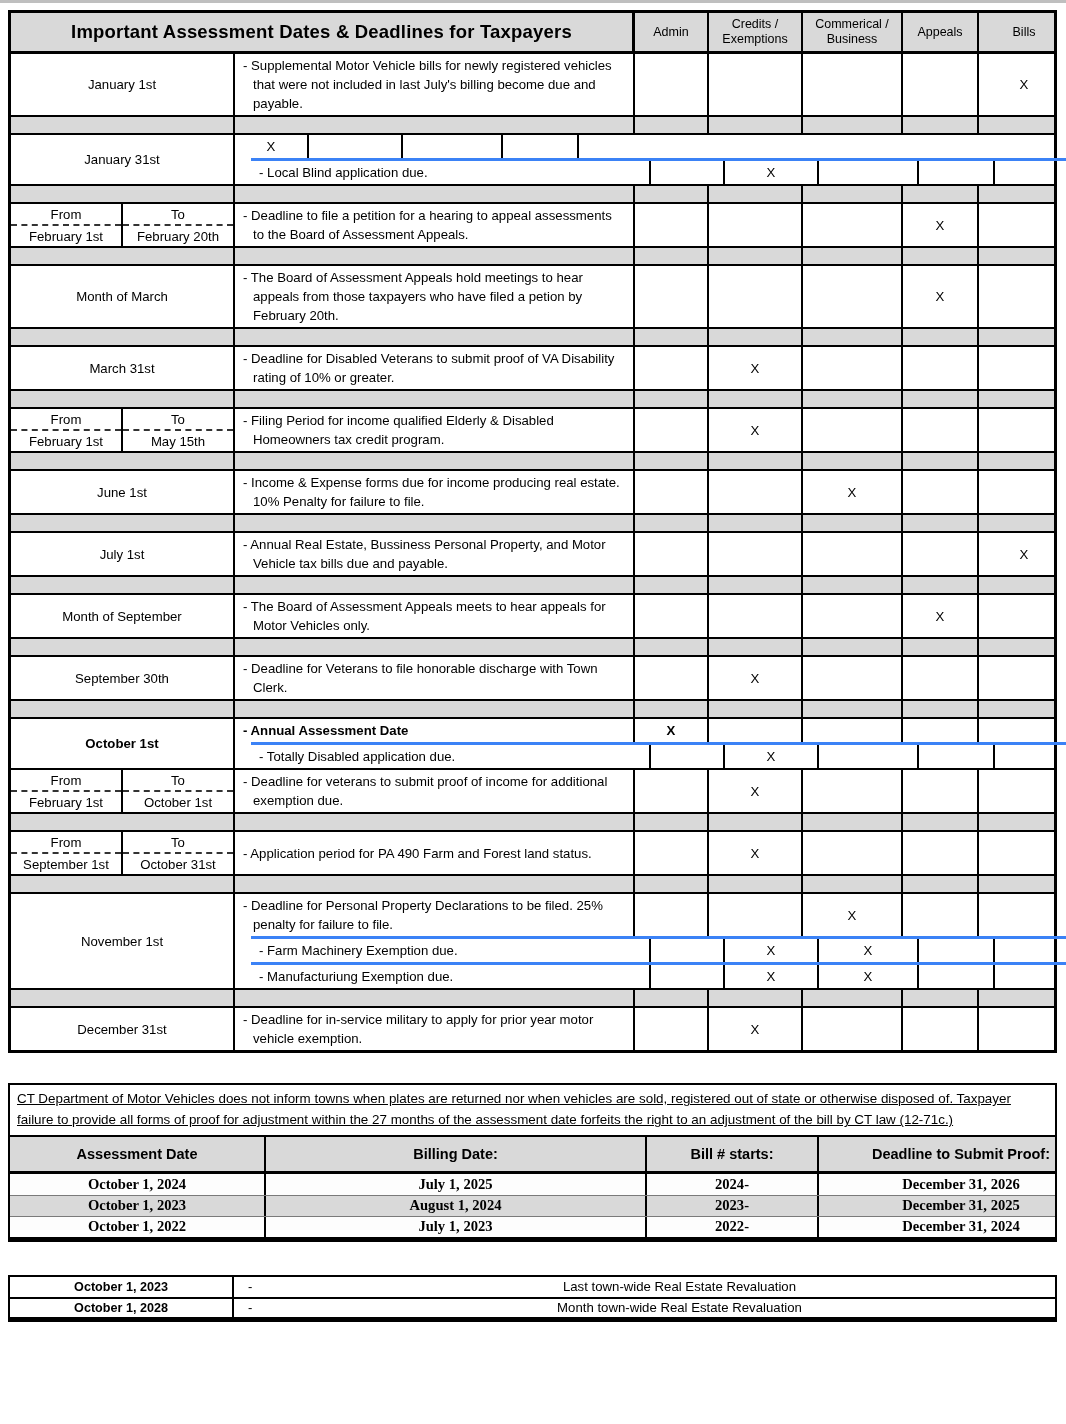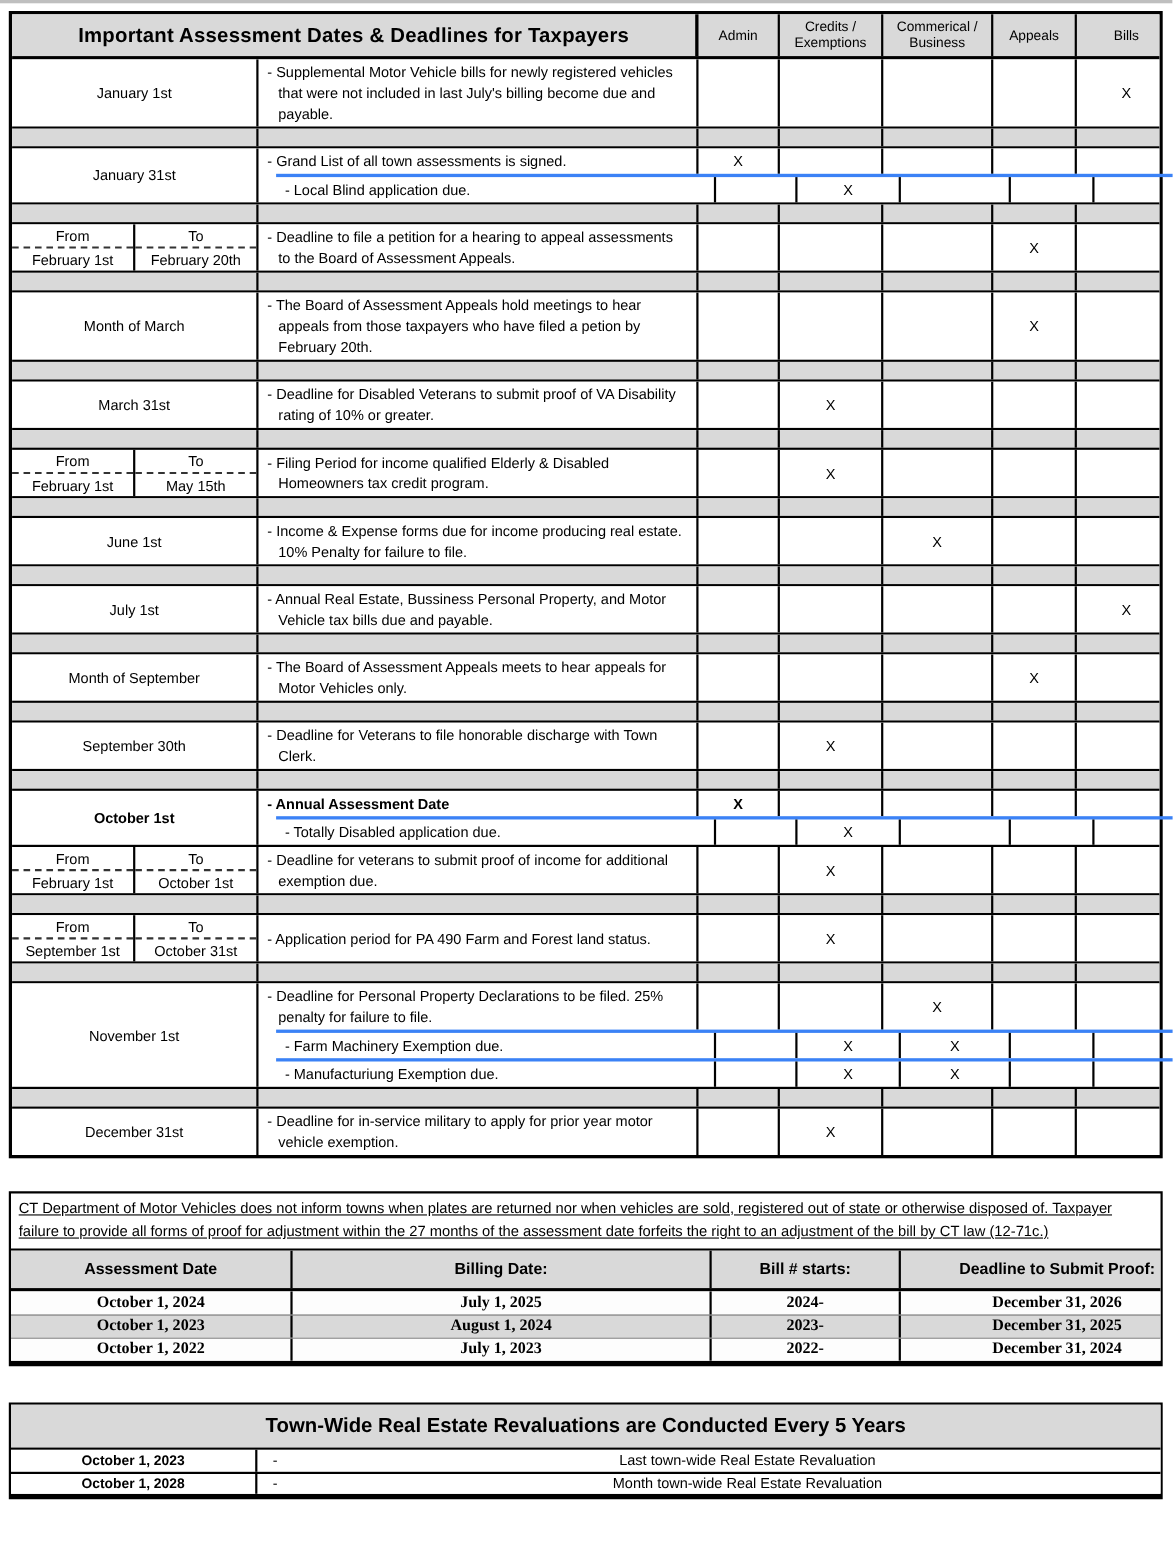--- a/index.html
+++ b/index.html
@@ -107,23 +107,20 @@
           <div class="sp mc-admin"></div>
           <div class="sp mc-credits"></div>
           <div class="sp mc-commercial"></div>
           <div class="sp mc-appeals"></div>
           <div class="sp mc-bills"></div>
         </div>
         <div class="t1-row">
           <div class="t1-date">January 31st</div>
           <div class="t1-body">
             <div class="t1-sub" style="min-height: 23px;">
-              <div class="t1-desc">
-                <span class="txt">- Grand List of all town assessments is signed.</span>
-              </div>
               <div class="t1-mark mc-admin">
                 <span>X</span>
               </div>
               <div class="t1-mark mc-credits"></div>
               <div class="t1-mark mc-commercial"></div>
               <div class="t1-mark mc-appeals"></div>
               <div class="t1-mark mc-bills"></div>
             </div>
             <div class="t1-sub" style="min-height: 23px;">
               <div class="t1-desc">
@@ -571,21 +568,20 @@
         <div class="t2-row">
           <div class="t2c0">October 1, 2022</div>
           <div class="t2c1">July 1, 2023</div>
           <div class="t2c2">2022-</div>
           <div class="t2c3">December 31, 2024</div>
         </div>
       </div>
   </section>
 
   <section class="t3">
-    <div class="t3-title">Town-Wide Real Estate Revaluations are Conducted Every 5 Years</div>
     <div id="t3-rows">
         <div class="t3-row">
           <div class="t3-date">October 1, 2023</div>
           <div class="t3-dash">-</div>
           <div class="t3-text">Last town-wide Real Estate Revaluation</div>
         </div>
         <div class="t3-row">
           <div class="t3-date">October 1, 2028</div>
           <div class="t3-dash">-</div>
           <div class="t3-text">Month town-wide Real Estate Revaluation</div>

